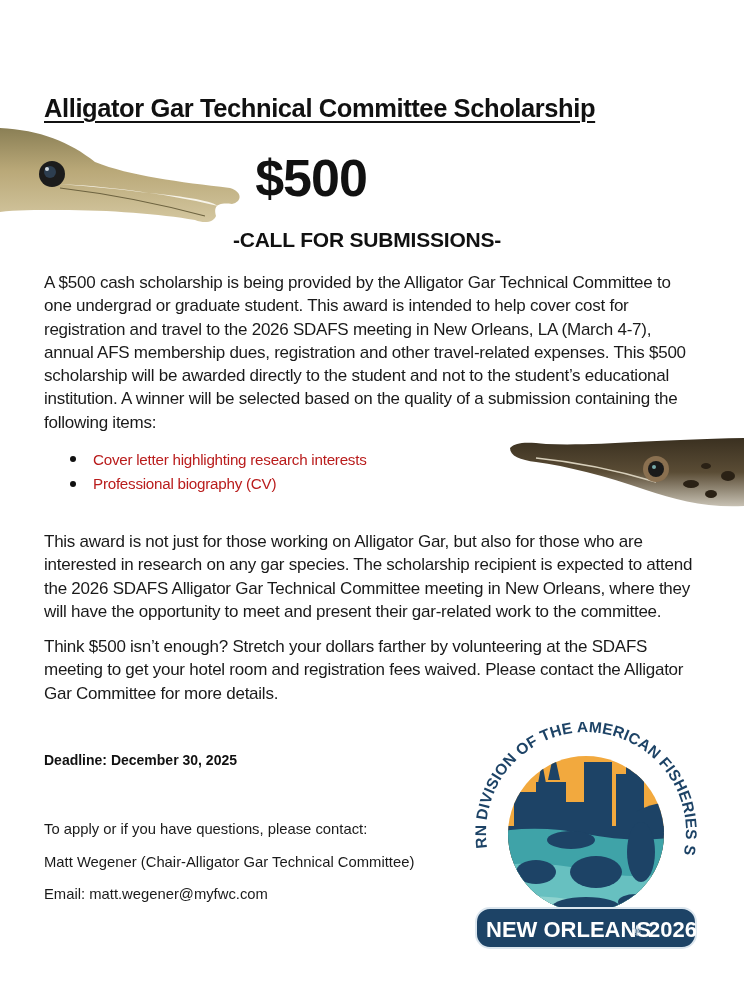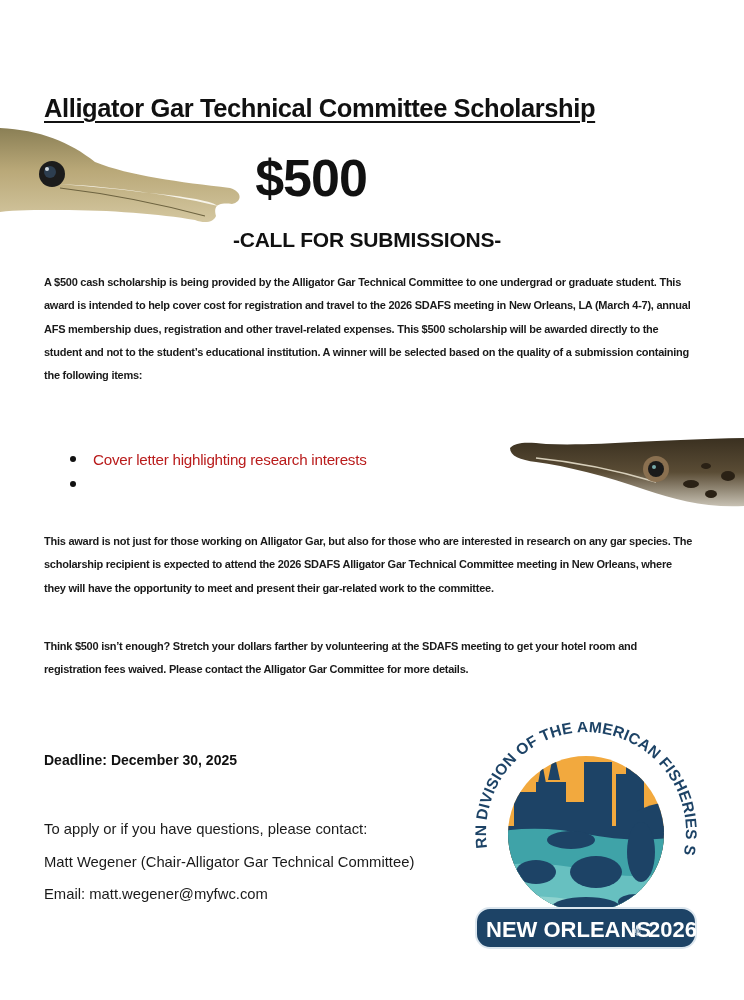--- a/index.html
+++ b/index.html
@@ -17,23 +17,22 @@
     font-weight: bold; font-size: 52px; letter-spacing: -1px; padding-left: 0;
   }
   .amount span { display: inline-block; margin-left: -14px; }
   .cfs {
     position: absolute; left: 0; width: 744px; top: 228px; text-align: center;
     font-weight: bold; font-size: 21px; letter-spacing: -0.2px;
   }
   .cfs span { display: inline-block; margin-left: -10px; }
 
   .para {
-    position: absolute; left: 44px; font-size: 11px; line-height: 23.3px; color: #1a1a1a;
+    position: absolute; left: 44px; font-size: 17px; line-height: 23.3px; color: #1a1a1a;
     letter-spacing: -0.25px;
-    font-weight: bold;
   }
   .p1 { top: 271px; width: 650px; }
   .bullets { position: absolute; left: 70px; top: 447px; list-style: none; font-size: 15.2px; letter-spacing: -0.25px; color: #b91c1c; }
   .bullets li { height: 24.5px; display: flex; align-items: center; }
   .bullets .dot { width: 6px; height: 6px; background: #111; border-radius: 50%; margin-right: 17px; }
   .p2 { top: 530px; width: 650px; }
   .p3 { top: 635px; width: 650px; }
 
   .deadline { position: absolute; left: 44px; top: 752px; font-weight: bold; font-size: 14px; color: #111; }
   .contact { position: absolute; left: 44px; font-size: 14.8px; color: #1a1a1a; text-align: center; }
@@ -68,20 +67,21 @@
 
 <div class="para p1">A $500 cash scholarship is being provided by the Alligator Gar Technical Committee to one undergrad or graduate student. This award is intended to help cover cost for registration and travel to the 2026 SDAFS meeting in New Orleans, LA (March 4-7), annual AFS membership dues, registration and other travel-related expenses. This $500 scholarship will be awarded directly to the student and not to the student’s educational institution. A winner will be selected based on the quality of a submission containing the following items:</div>
 
 <ul class="bullets">
   <li>
       <span class="dot"></span>
       <span>Cover letter highlighting research interests</span>
     </li>
   <li>
       <span class="dot"></span>
+      <span>Professional biography (CV)</span>
     </li>
 </ul>
 
 <svg class="fish2" viewBox="0 0 238 76">
   <defs>
     <linearGradient id="g2" x1="0" y1="0" x2="0" y2="1">
       <stop offset="0" stop-color="#3a3020"></stop>
       <stop offset="0.5" stop-color="#5a4c35"></stop>
       <stop offset="1" stop-color="#c8c2b4"></stop>
     </linearGradient>

